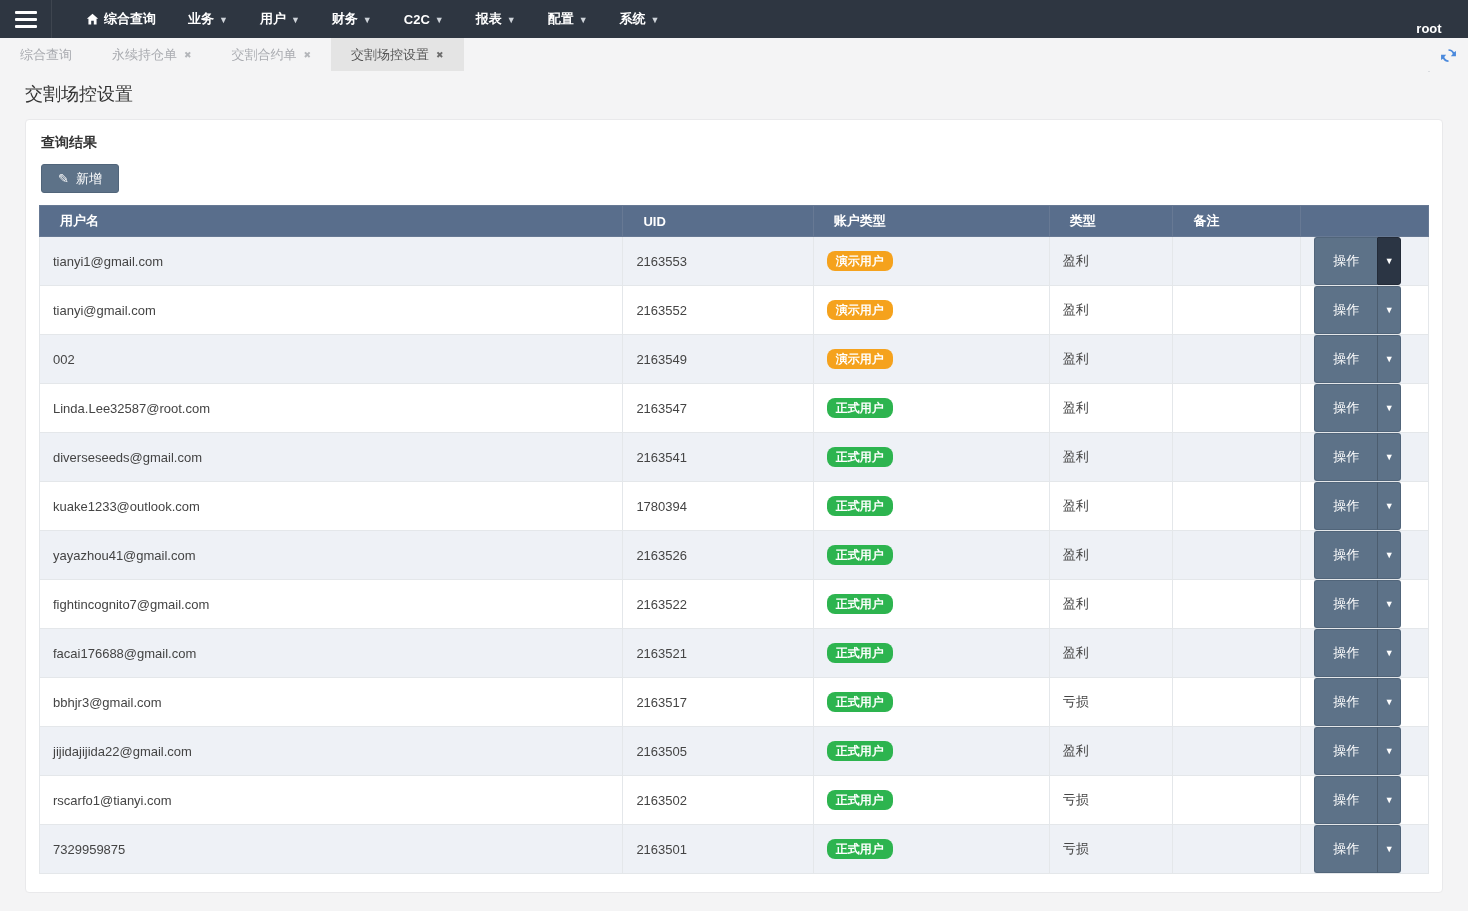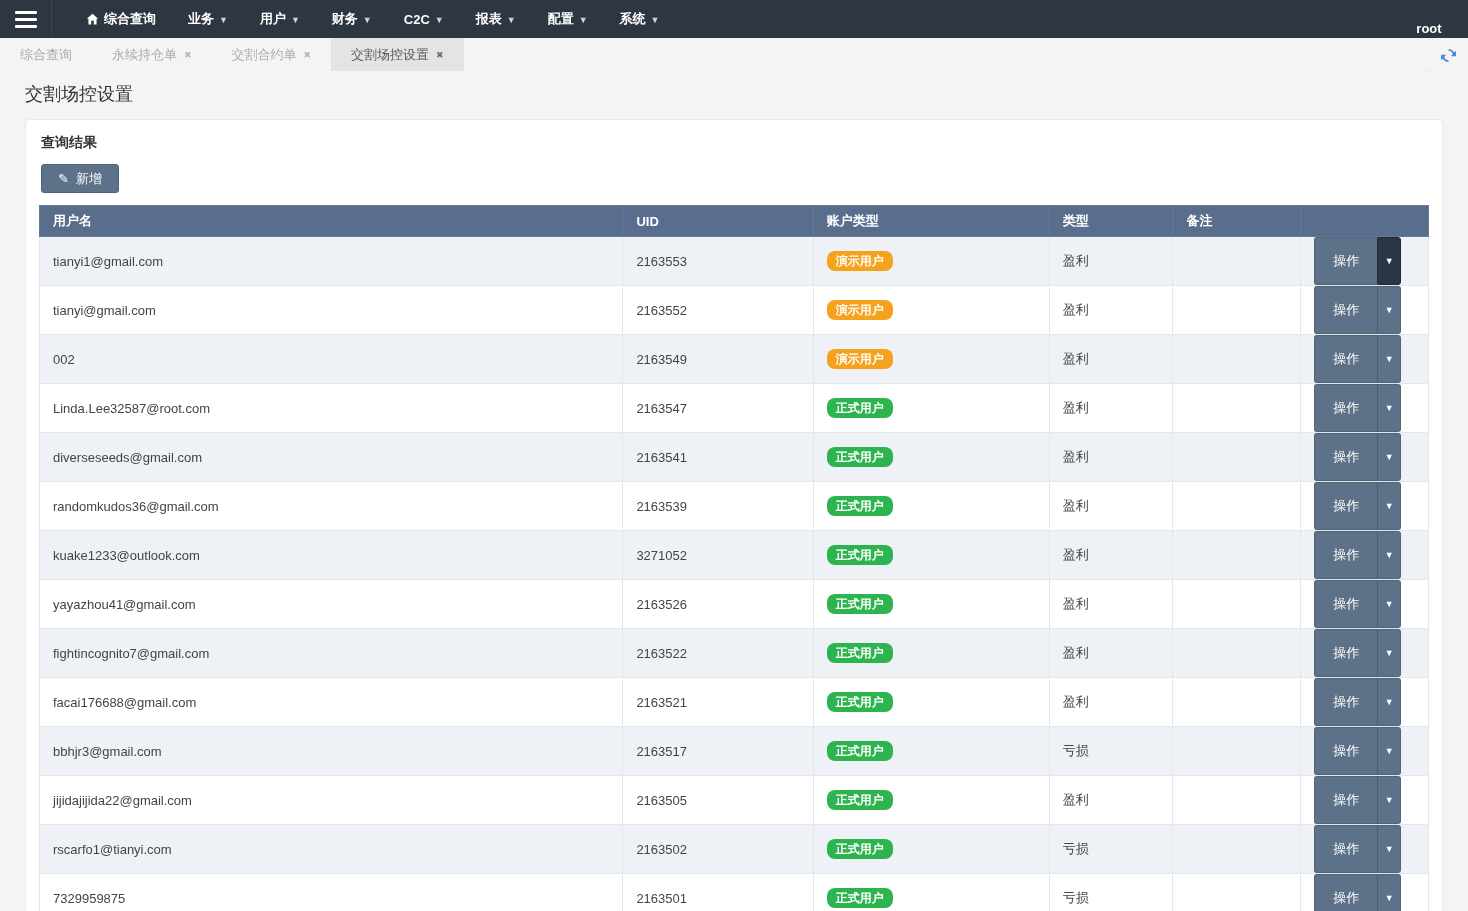--- a/index.html
+++ b/index.html
@@ -48,21 +48,21 @@
   .query-btn{width:200px;height:33px;margin-left:32px;background:var(--accent);color:#fff;border:1px solid #51657a;border-radius:3px;font-size:14px;cursor:pointer;font-family:inherit;}
 
   
   .add-btn{margin:12px 0 12px 2px;height:29px;padding:0 16px;background:var(--accent);color:#fff;border:1px solid #51657a;border-radius:3px;font-size:13px;cursor:pointer;display:inline-flex;align-items:center;gap:7px;font-family:inherit;}
   .add-btn .pencil{font-size:13px;}
 
   
   table{width:100%;border-collapse:collapse;table-layout:fixed;}
   col.c-user{width:42.0%;} col.c-uid{width:13.7%;} col.c-acct{width:17.0%;}
   col.c-type{width:8.9%;} col.c-remark{width:9.2%;} col.c-action{width:9.2%;}
-  thead th{background:var(--header-bg);color:#fff;font-size:13px;font-weight:bold;text-align:left;height:31px;padding:0 13px;border:1px solid #677994;}
+  thead th{background:var(--header-bg);color:#fff;font-size:13px;font-weight:bold;text-align:left;height:31px;padding:0 20px;border:1px solid #677994;}
   tbody td{height:41px;font-size:13px;color:#444;padding:0 13px;border:1px solid var(--border);background:#fff;vertical-align:middle;}
   tbody tr:nth-child(odd) td{background:var(--row-odd);}
   .badge{display:inline-block;padding:4px 9px;border-radius:8px;color:#fff;font-size:12px;font-weight:bold;line-height:1;}
 
   
   .action-wrap{display:inline-flex;height:48px;}
   .action-main{background:var(--accent);color:#fff;border:1px solid #51657a;border-right:none;border-radius:3px 0 0 3px;font-size:13px;width:63px;cursor:pointer;font-family:inherit;}
   .action-caret{background:var(--accent);border:1px solid #51657a;border-left:1px solid rgba(0,0,0,.18);border-radius:0 3px 3px 0;width:24px;color:#fff;font-size:9px;cursor:pointer;font-family:inherit;}
   tbody tr:first-child .action-caret{background:var(--accent-dark);border-color:#232b38;}
 </style>
@@ -229,33 +229,22 @@
             <td>2163541</td>
             <td><span class="badge" style="background: rgb(45, 180, 79);">正式用户</span></td>
             <td>盈利</td>
             <td></td>
             <td><span class="action-wrap">
                 <button class="action-main">操作</button>
                 <button class="action-caret">▼</button>
               </span></td>
           </tr>
           <tr>
-            <td>randomkudos36@gmail.com</td>
-            <td>2163539</td>
-            <td><span class="badge" style="background: rgb(45, 180, 79);">正式用户</span></td>
-            <td>盈利</td>
-            <td></td>
-            <td><span class="action-wrap">
-                <button class="action-main">操作</button>
-                <button class="action-caret">▼</button>
-              </span></td>
-          </tr>
-          <tr>
             <td>kuake1233@outlook.com</td>
-            <td>3271052</td>
+            <td>1780394</td>
             <td><span class="badge" style="background: rgb(45, 180, 79);">正式用户</span></td>
             <td>盈利</td>
             <td></td>
             <td><span class="action-wrap">
                 <button class="action-main">操作</button>
                 <button class="action-caret">▼</button>
               </span></td>
           </tr>
           <tr>
             <td>yayazhou41@gmail.com</td>

